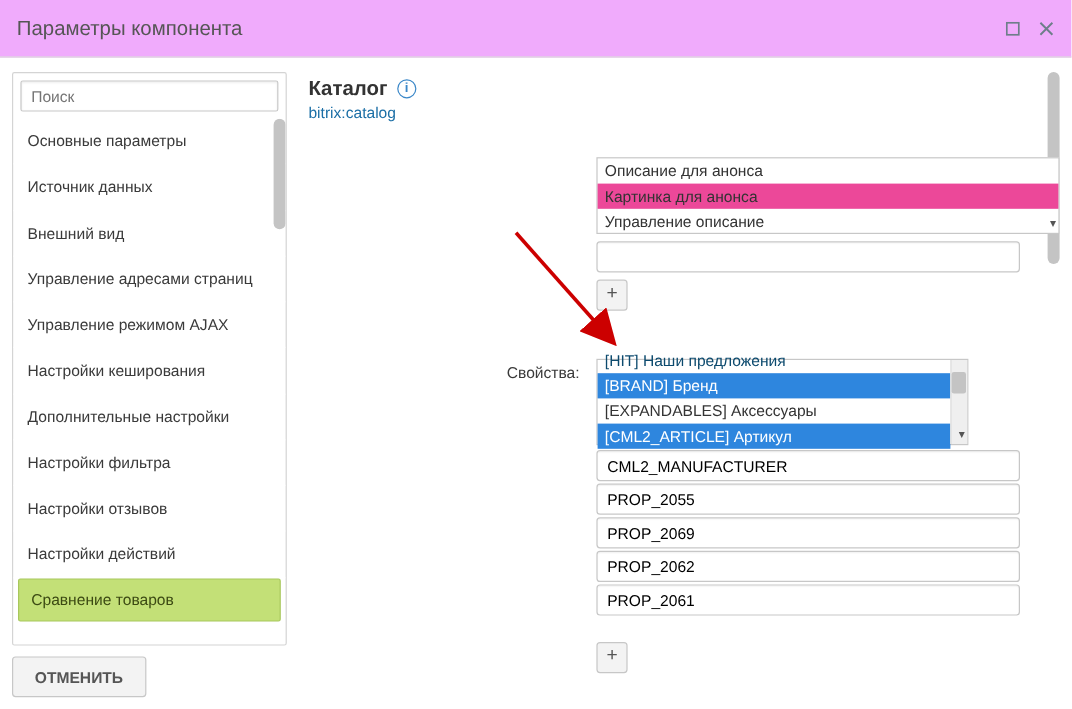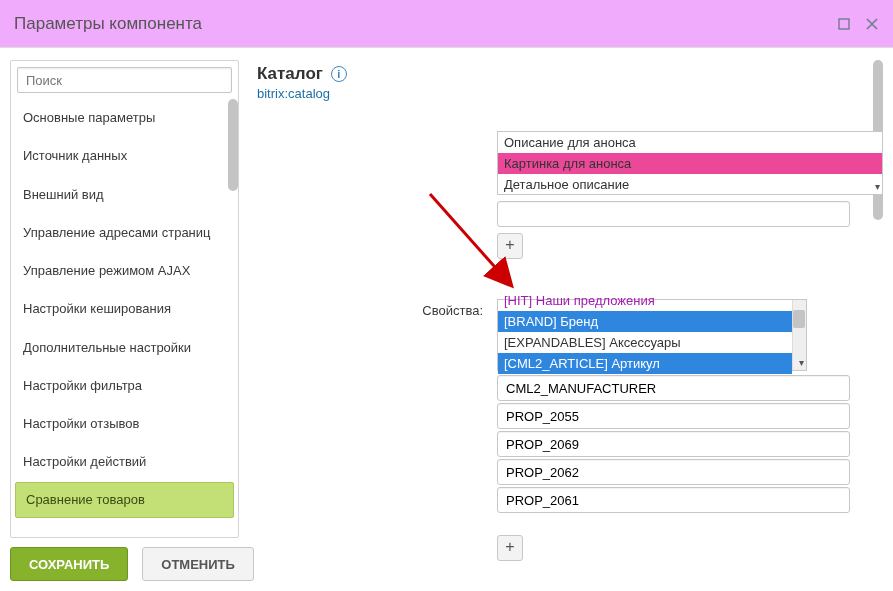--- a/index.html
+++ b/index.html
@@ -321,36 +321,36 @@
     </div>
 
     <div class="params-area">
 
       <div class="row">
         <div class="row-label"></div>
         <div class="row-ctrl">
           <div class="listbox" style="height:64px">
             <div class="opt">Описание для анонса</div>
             <div class="opt sel-gray">Картинка для анонса</div>
-            <div class="opt">Детальное описание</div>
+            <div class="opt">Управление описание</div>
             <span class="chev">▾</span>
           </div>
           <div style="height:6px"></div>
           <input class="textline" value="" style="">
           <div class="mini-btn">+</div>
         </div>
       </div>
 
       <div style="height:30px"></div>
 
       <div class="row">
         <div class="row-label">Свойства:</div>
         <div class="row-ctrl">
           <div class="listbox" style="height:72px; width:310px; padding-right:14px">
-            <div class="opt" style="margin-top:-10px; color:#a21caf">[HIT] Наши предложения</div>
+            <div class="opt" style="margin-top:-10px; color:#0c4a6e">[HIT] Наши предложения</div>
             <div class="opt sel-blue">[BRAND] Бренд</div>
             <div class="opt">[EXPANDABLES] Аксессуары</div>
             <div class="opt sel-blue">[CML2_ARTICLE] Артикул</div>
             <div class="lb-scroll">
               <div class="lb-thumb" style="top:10px; height:18px"></div>
             </div>
             <span class="chev">▾</span>
           </div>
           <div style="height:4px"></div>
           <input class="textline" value="CML2_MANUFACTURER" style=""><div style="height:2px"></div>
@@ -370,15 +370,14 @@
 <svg class="arrow-svg" width="120" height="120">
   <defs>
     <marker id="ah" markerWidth="10" markerHeight="10" refX="8" refY="5" orient="auto">
       <path d="M0,0 L10,5 L0,10 z" fill="#c00"></path>
     </marker>
   </defs>
   <line x1="10" y1="10" x2="90" y2="100" stroke="#c00" stroke-width="3" marker-end="url(#ah)"></line>
 </svg>
 
 <div class="footer">
-  <button class="btn btn-primary">СОХРАНИТЬ</button>
   <button class="btn btn-secondary">ОТМЕНИТЬ</button>
 </div>
 
 </body></html>

